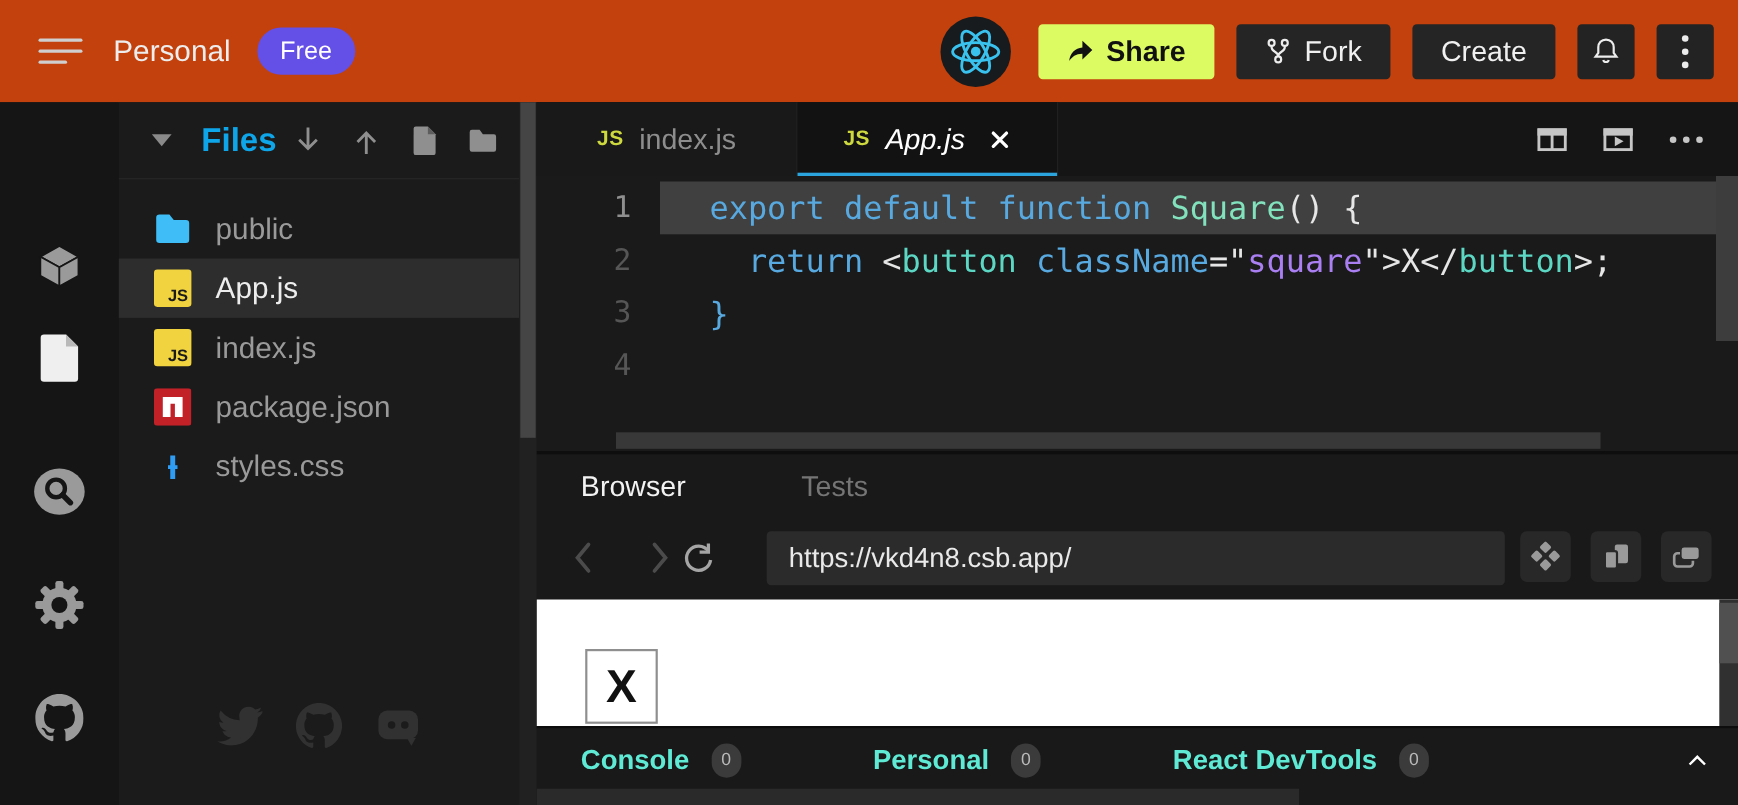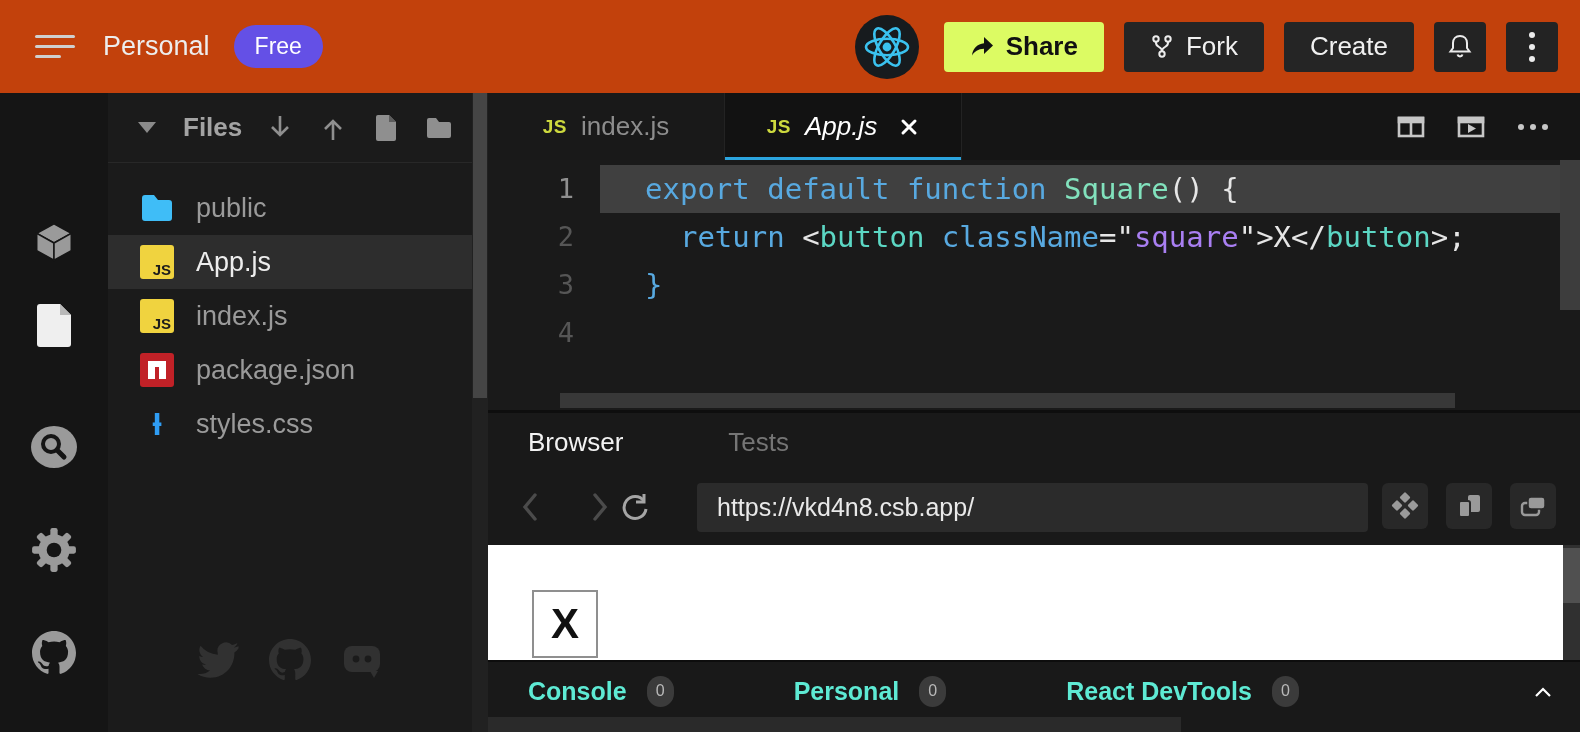--- a/index.html
+++ b/index.html
@@ -29,21 +29,21 @@
 
   
   .rail { position:absolute; left:0; top:93px; width:108px; bottom:0; background:#151515; }
   .rail-item { position:absolute; left:0; width:108px; height:54px; display:flex; align-items:center; justify-content:center; cursor:pointer; }
 
   
   .files-panel { position:absolute; left:108px; top:93px; width:364px; bottom:0; background:#1b1b1b; }
   .fp-header { position:absolute; top:0; left:0; right:0; height:70px; border-bottom:1px solid #282828;
     display:flex; align-items:center; padding:0 17px 0 30px; }
   .tri-down { width:0; height:0; border-left:9px solid transparent; border-right:9px solid transparent; border-top:11px solid #8a8a8a; }
-  .fp-title { color:#a3a3a3; font-size:26px; font-weight:700; margin-left:27px; }
+  .fp-title { color:#0ea5e9; font-size:30px; font-weight:700; margin-left:27px; }
   .fp-actions { margin-left:auto; display:flex; align-items:center; gap:21px; }
   .fp-actions .act { width:32px; height:32px; display:flex; align-items:center; justify-content:center; cursor:pointer; }
   .fp-list { position:absolute; top:88px; left:0; right:0; }
   .file-row { height:54px; display:flex; align-items:center; padding-left:32px; gap:22px; cursor:pointer; }
   .file-row .fname { color:#9a9a9a; font-size:27px; }
   .file-row.selected { background:#2d2d2d; }
   .file-row.selected .fname { color:#ededed; }
   .ficon { width:34px; height:34px; flex:none; display:flex; align-items:center; justify-content:center; }
   .js-badge { width:34px; height:34px; background:#f0d33f; border-radius:3px; position:relative; }
   .js-badge span { position:absolute; right:3px; bottom:1px; font-size:15px; font-weight:800; color:#1b1b1b; }

